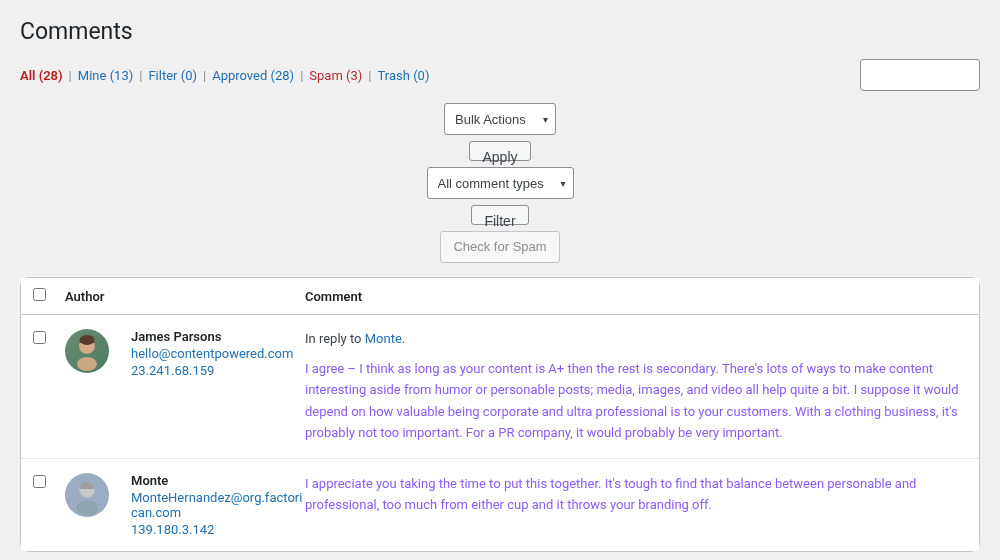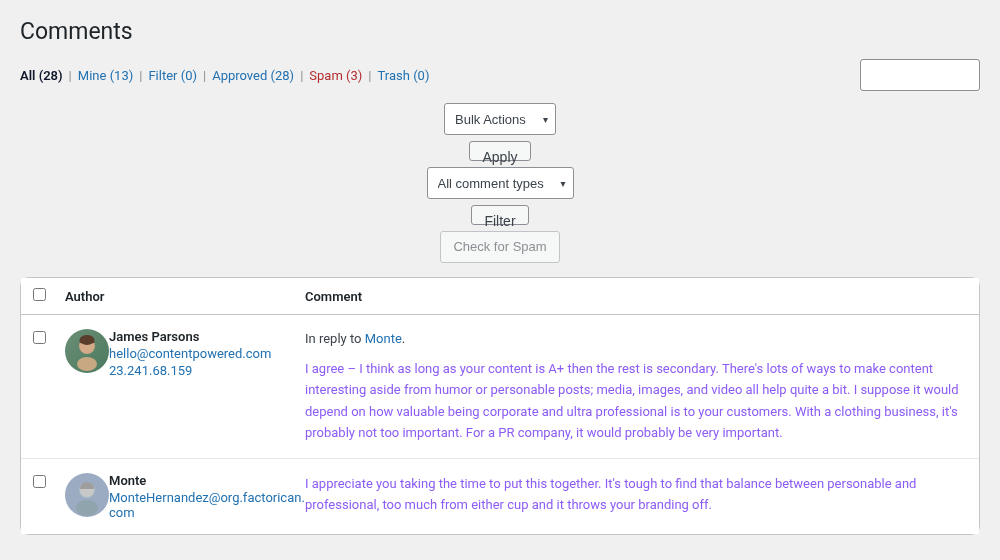--- a/index.html
+++ b/index.html
@@ -26,21 +26,21 @@
       gap: 0;
       margin-bottom: 12px;
       font-size: 13px;
     }
     .subsubsub .filter-link {
       color: #2271b1;
       text-decoration: none;
       cursor: pointer;
     }
     .subsubsub .filter-link.current {
-      color: #0f172a;
+      color: #b91c1c;
       font-weight: 600;
       text-decoration: none;
       cursor: default;
     }
     .subsubsub .sep {
       color: #8c8f94;
       margin: 0 6px;
     }
     .toolbar {
       display: flex;
@@ -156,21 +156,21 @@
     }
     .check-cell input[type="checkbox"] {
       cursor: pointer;
     }
     .author-cell {
       width: 240px;
       flex-shrink: 0;
       display: flex;
       flex-direction: row;
       align-items: flex-start;
-      gap: 0;
+      gap: 22px;
     }
     .avatar {
       width: 44px;
       height: 44px;
       border-radius: 50%;
       background: #c3c4c7;
       flex-shrink: 0;
       overflow: hidden;
       display: flex;
       align-items: center;
@@ -341,20 +341,21 @@
             <ellipse cx="22" cy="35" rx="11" ry="8" fill="#90a4ae"></ellipse>
 
             <circle cx="22" cy="17" r="7" fill="#c8c8c8"></circle>
 
             <path d="M15 16 Q15 9 22 9 Q29 9 29 16" fill="#9e9e9e"></path>
           </svg>
         </div>
         <div class="author-info">
           <span class="author-name">Monte</span>
           <span class="author-email">MonteHernandez@org.factorican.com</span>
+          <span class="author-ip">139.180.3.142</span>
         </div>
       </div>
       <div class="comment-cell">
         <div class="comment-text">I appreciate you taking the time to put this together. It's tough to find that balance between personable and professional, too much from either cup and it throws your branding off.</div>
       </div>
     </div>
   </div>
 </div>
 
 </body></html>

